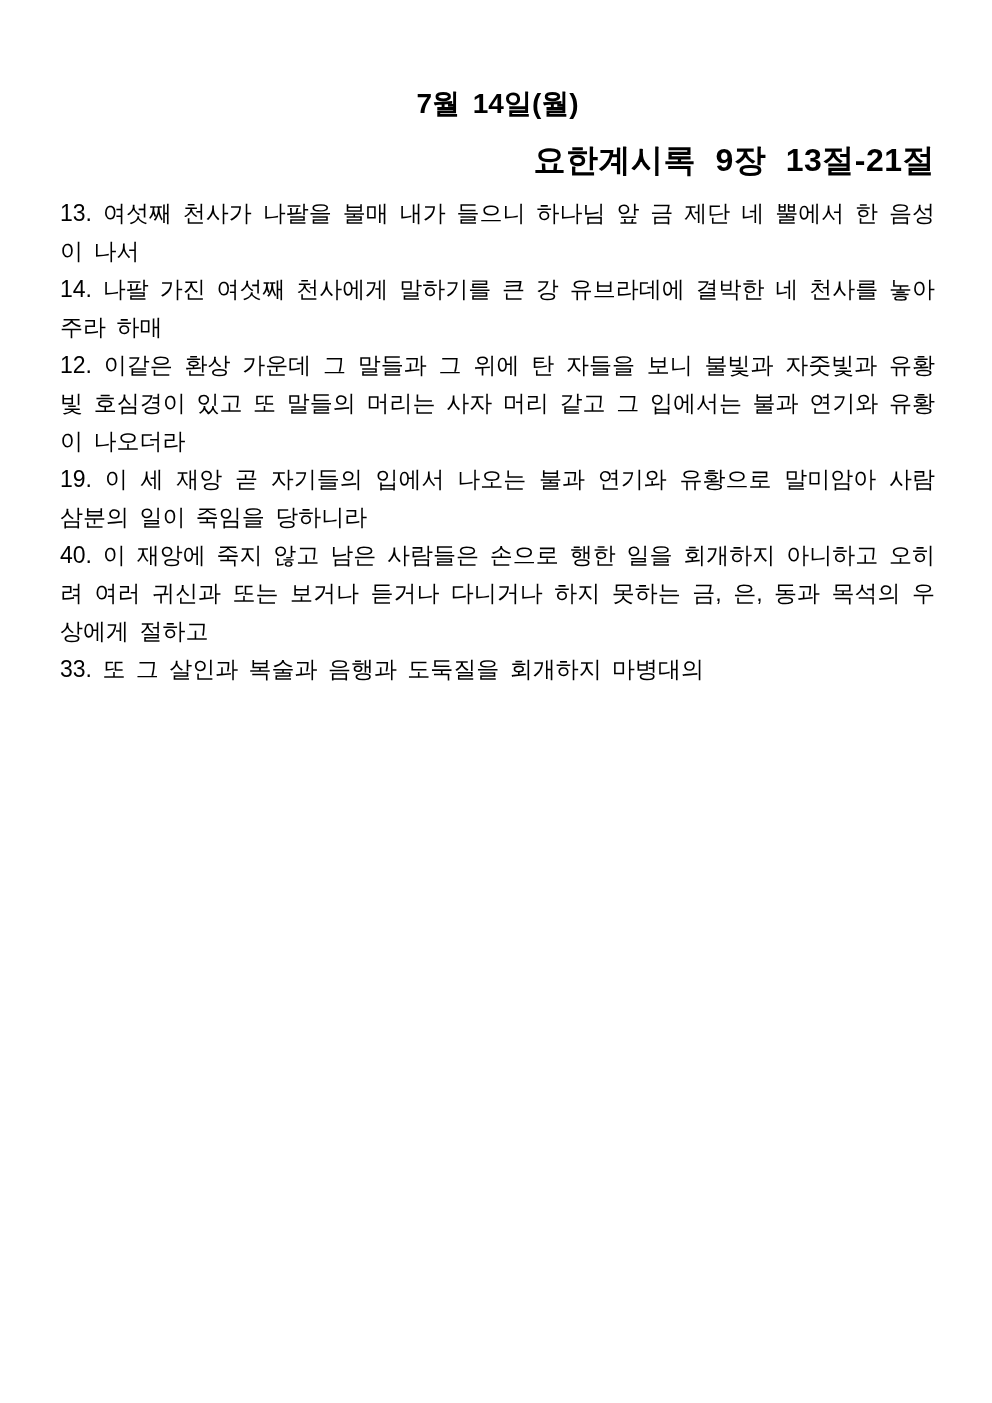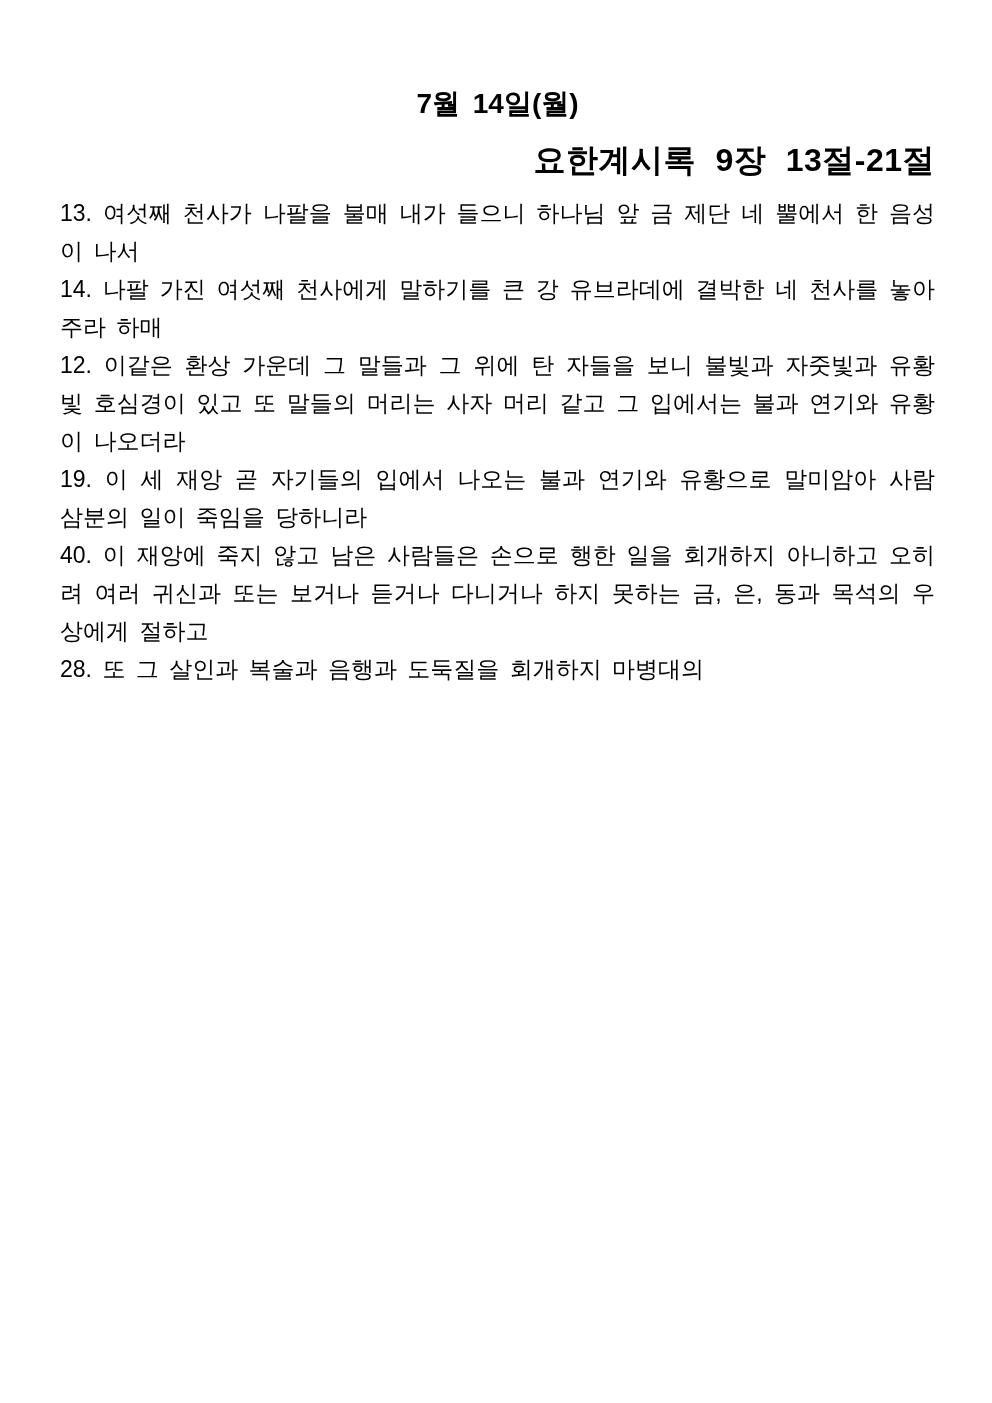--- a/index.html
+++ b/index.html
@@ -85,18 +85,18 @@
       <span class="verse-text">이 세 재앙 곧 자기들의 입에서 나오는 불과 연기와 유황으로 말미암아 사람 삼분의 일이 죽임을 당하니라</span>
     </p>
 
 
     <p class="verse">
       <span class="verse-number">40.</span>
       <span class="verse-text">이 재앙에 죽지 않고 남은 사람들은 손으로 행한 일을 회개하지 아니하고 오히려 여러 귀신과 또는 보거나 듣거나 다니거나 하지 못하는 금, 은, 동과 목석의 우상에게 절하고</span>
     </p>
 
     <p class="verse">
-      <span class="verse-number">28.</span>
+      <span class="verse-number">33.</span>
       <span class="verse-text">또 그 살인과 복술과 음행과 도둑질을 회개하지 마병대의</span>
     </p>
 
   </div>
 </div>
 
 </body></html>

